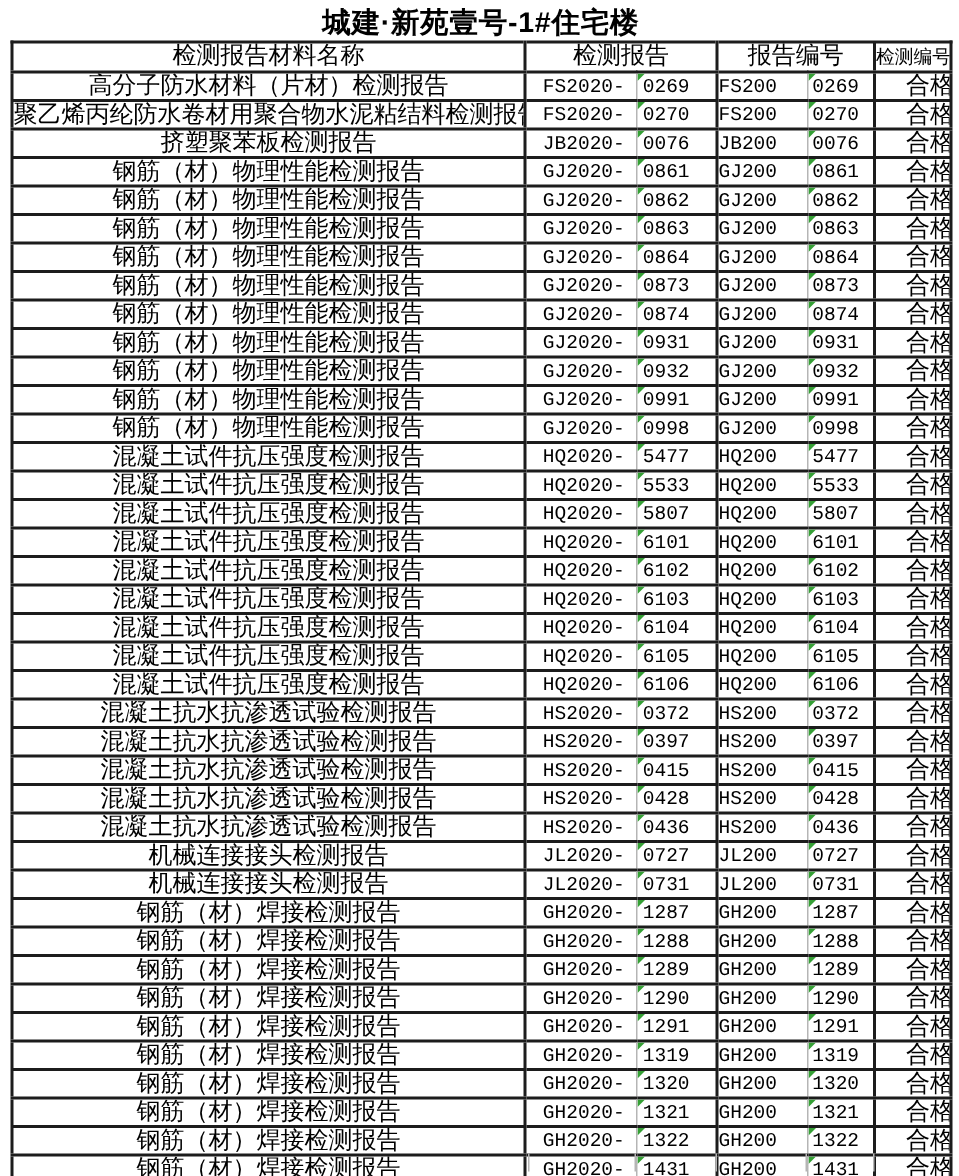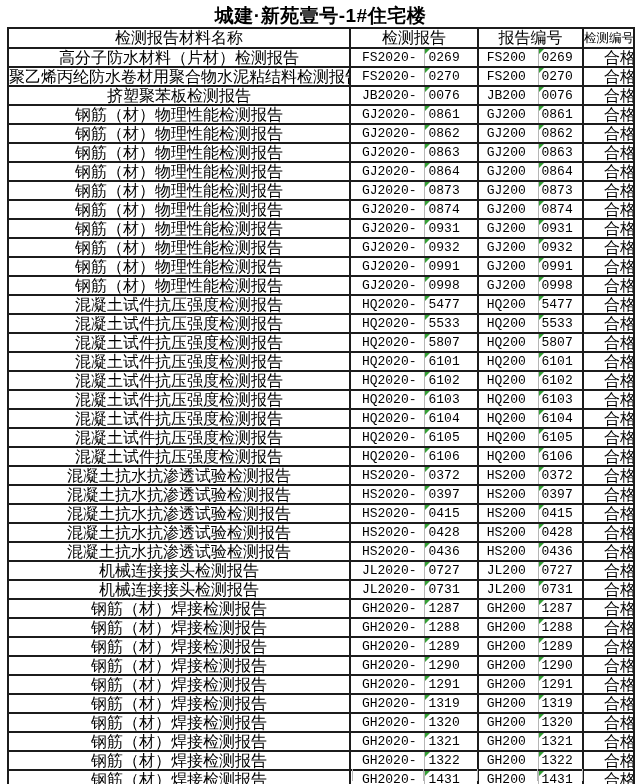--- a/index.html
+++ b/index.html
@@ -30,21 +30,21 @@
   tbody td{ height:16.5px; }
 
   
   .vmajor{ border-left:2px solid var(--border-dark); }
   
   td.sub{ border-left:1px solid var(--sub-gray); position:relative; }
 
   td.c-name{ font-size:16px; text-align:center; line-height:17px; }
   td.num{ font-family:"Liberation Mono", monospace; font-size:13px; line-height:15px; padding-bottom:1px; }
   td.c-rp{ text-align:right; padding-right:7px; }
-  td.c-tp{ text-align:center; padding-right:4px; }
+  td.c-tp{ text-align:left; padding-right:4px; }
   td.c-rn{ padding-left:4px; text-align:left; }
   td.c-tn{ padding-left:3px; text-align:left; }
   td.c-concl{ font-size:16px; text-align:left; padding-left:20px; line-height:17px; }
 
   .tri{
     position:absolute; top:0; left:0; width:0; height:0;
     border-top:5px solid var(--tri-green);
     border-right:5px solid transparent;
   }
 

